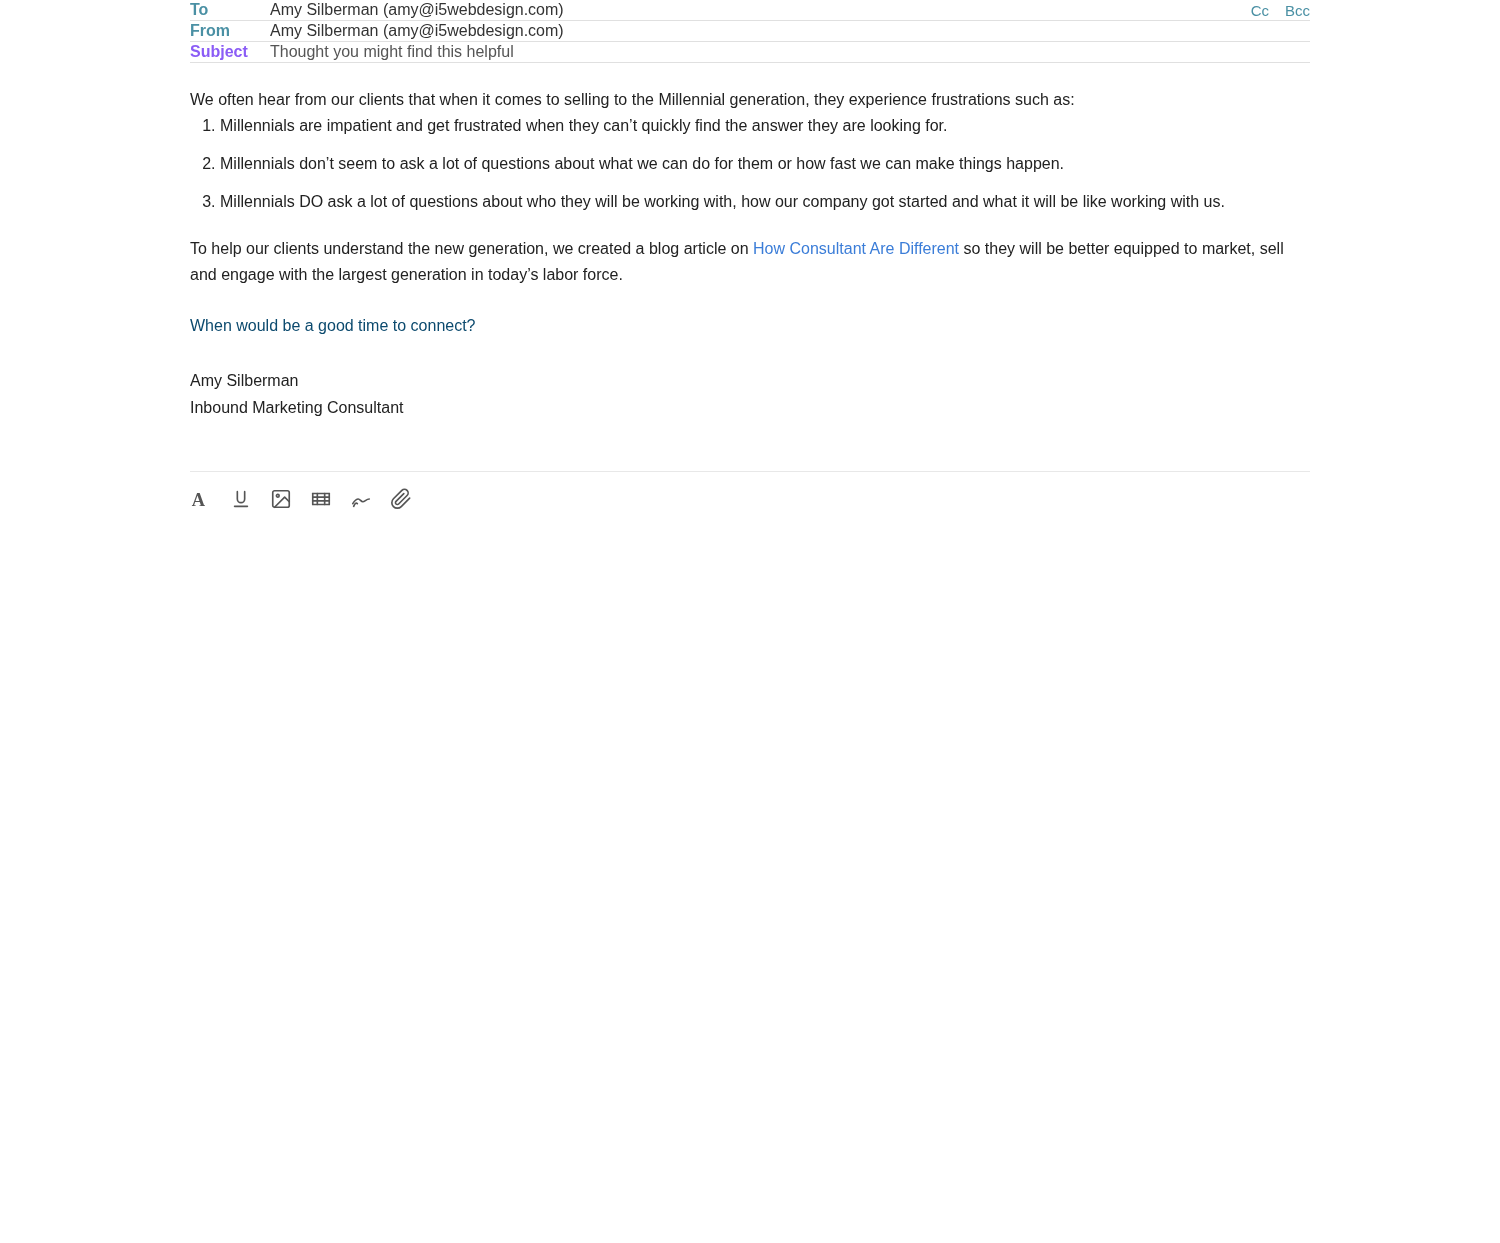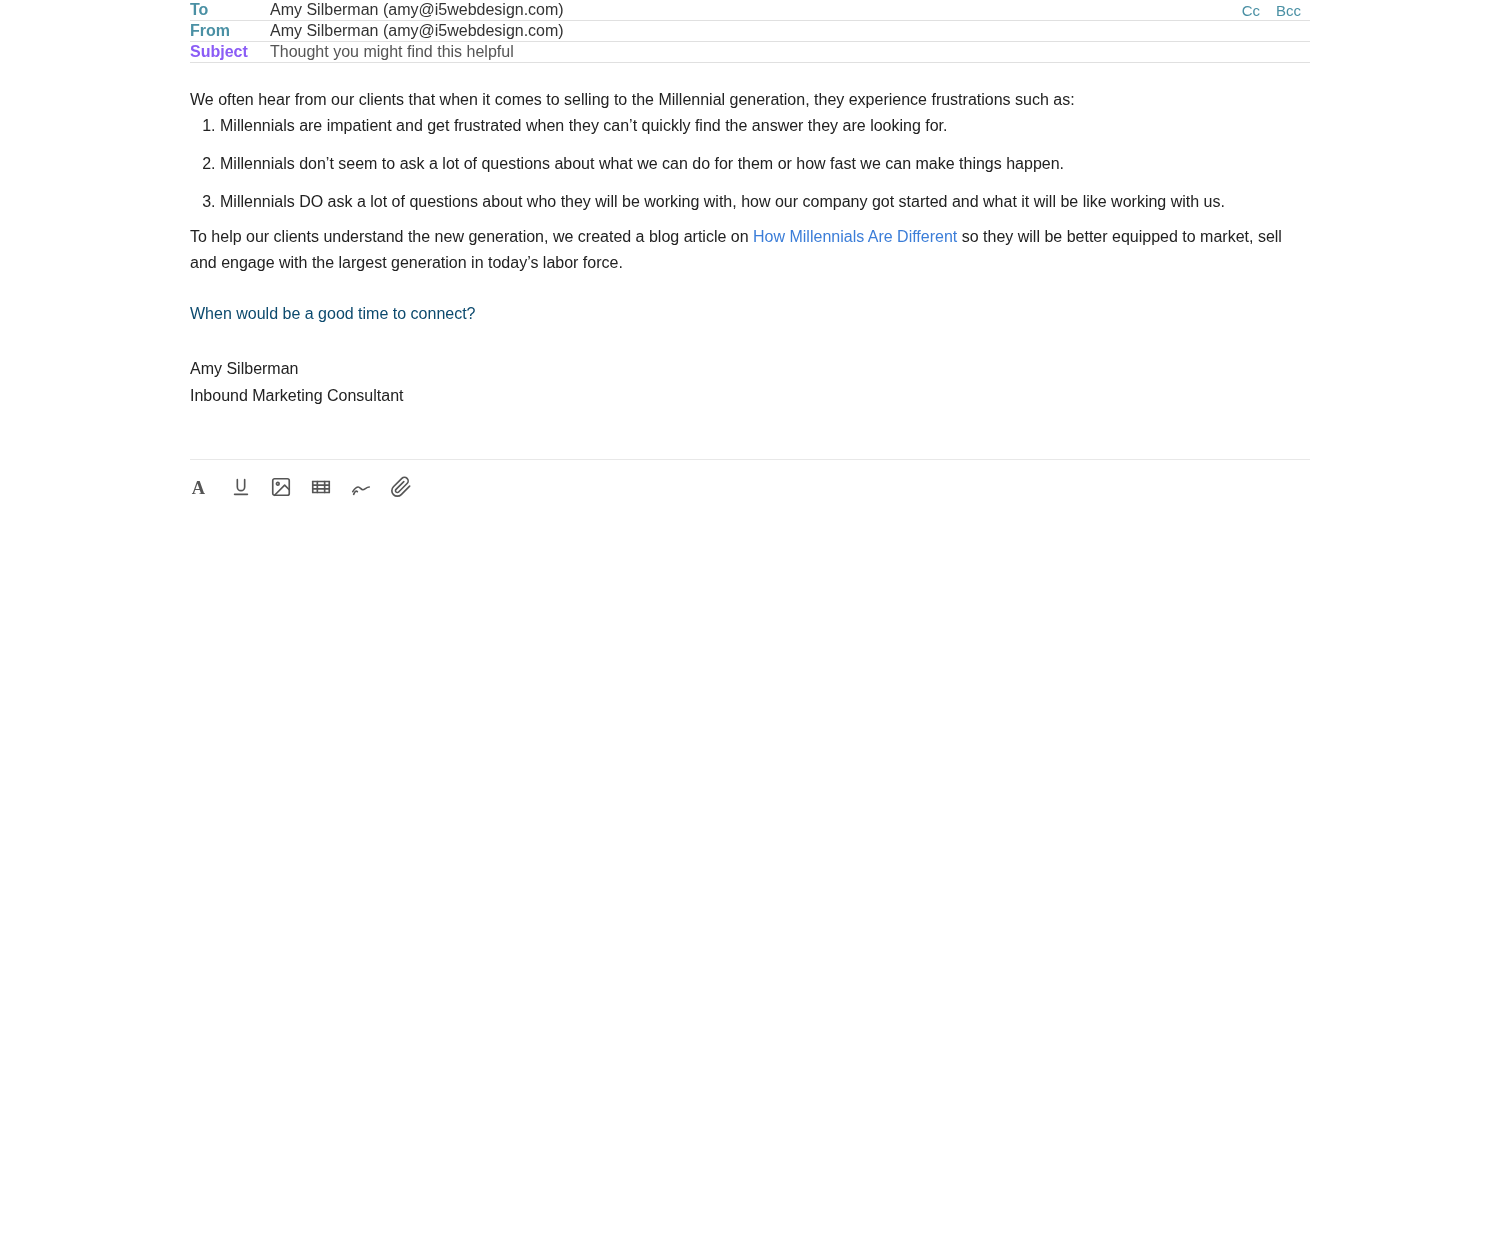--- a/index.html
+++ b/index.html
@@ -39,21 +39,21 @@
       flex-shrink: 0;
     }
 
     .header-value {
       color: #333;
       font-size: 16px;
     }
 
     .cc-bcc-area {
       position: absolute;
-      right: 9px;
+      right: 0;
       display: flex;
       gap: 16px;
     }
 
     .cc-bcc-btn {
       color: #4a90a4;
       font-size: 15px;
       font-weight: 500;
       cursor: pointer;
       background: none;
@@ -84,21 +84,21 @@
       color: #222;
     }
 
     .intro-para {
       font-size: 16px;
       line-height: 1.6;
       color: #222;
     }
 
     .email-list {
-      margin: 0 0 8px 0;
+      margin: 0 0 20px 0;
       padding-left: 30px;
       font-size: 16px;
       line-height: 1.65;
       color: #222;
     }
 
     .email-list li {
       margin-bottom: 12px;
     }
 
@@ -186,21 +186,21 @@
 
     <p class="intro-para">We often hear from our clients that when it comes to selling to the Millennial generation, they experience frustrations such as:</p>
 
     <ol class="email-list">
       <li id="li1">Millennials are impatient and get frustrated when they can’t quickly find the answer they are looking for.</li>
       <li id="li2">Millennials don’t seem to ask a lot of questions about what we can do for them or how fast we can make things happen.</li>
       <li id="li3">Millennials DO ask a lot of questions about who they will be working with, how our company got started and what it will be like working with us.</li>
     </ol>
 
     <p class="body-para">
-      <span>To help our clients understand the new generation, we created a blog article on&nbsp;</span><a class="link-text" href="#">How Millennials Are Different</a><span>&nbsp;so they will be better equipped to market, sell and engage with the largest generation in today’s labor force.</span>
+      <span>To help our clients understand the new generation, we created a blog article on&nbsp;</span><a class="link-text" href="#">How Consultant Are Different</a><span>&nbsp;so they will be better equipped to market, sell and engage with the largest generation in today’s labor force.</span>
     </p>
 
 
     <p class="connect-para">When would be a good time to connect?</p>
 
     <div class="signature">
       <div>Amy Silberman</div>
       <div>Inbound Marketing Consultant</div>
     </div>
 

